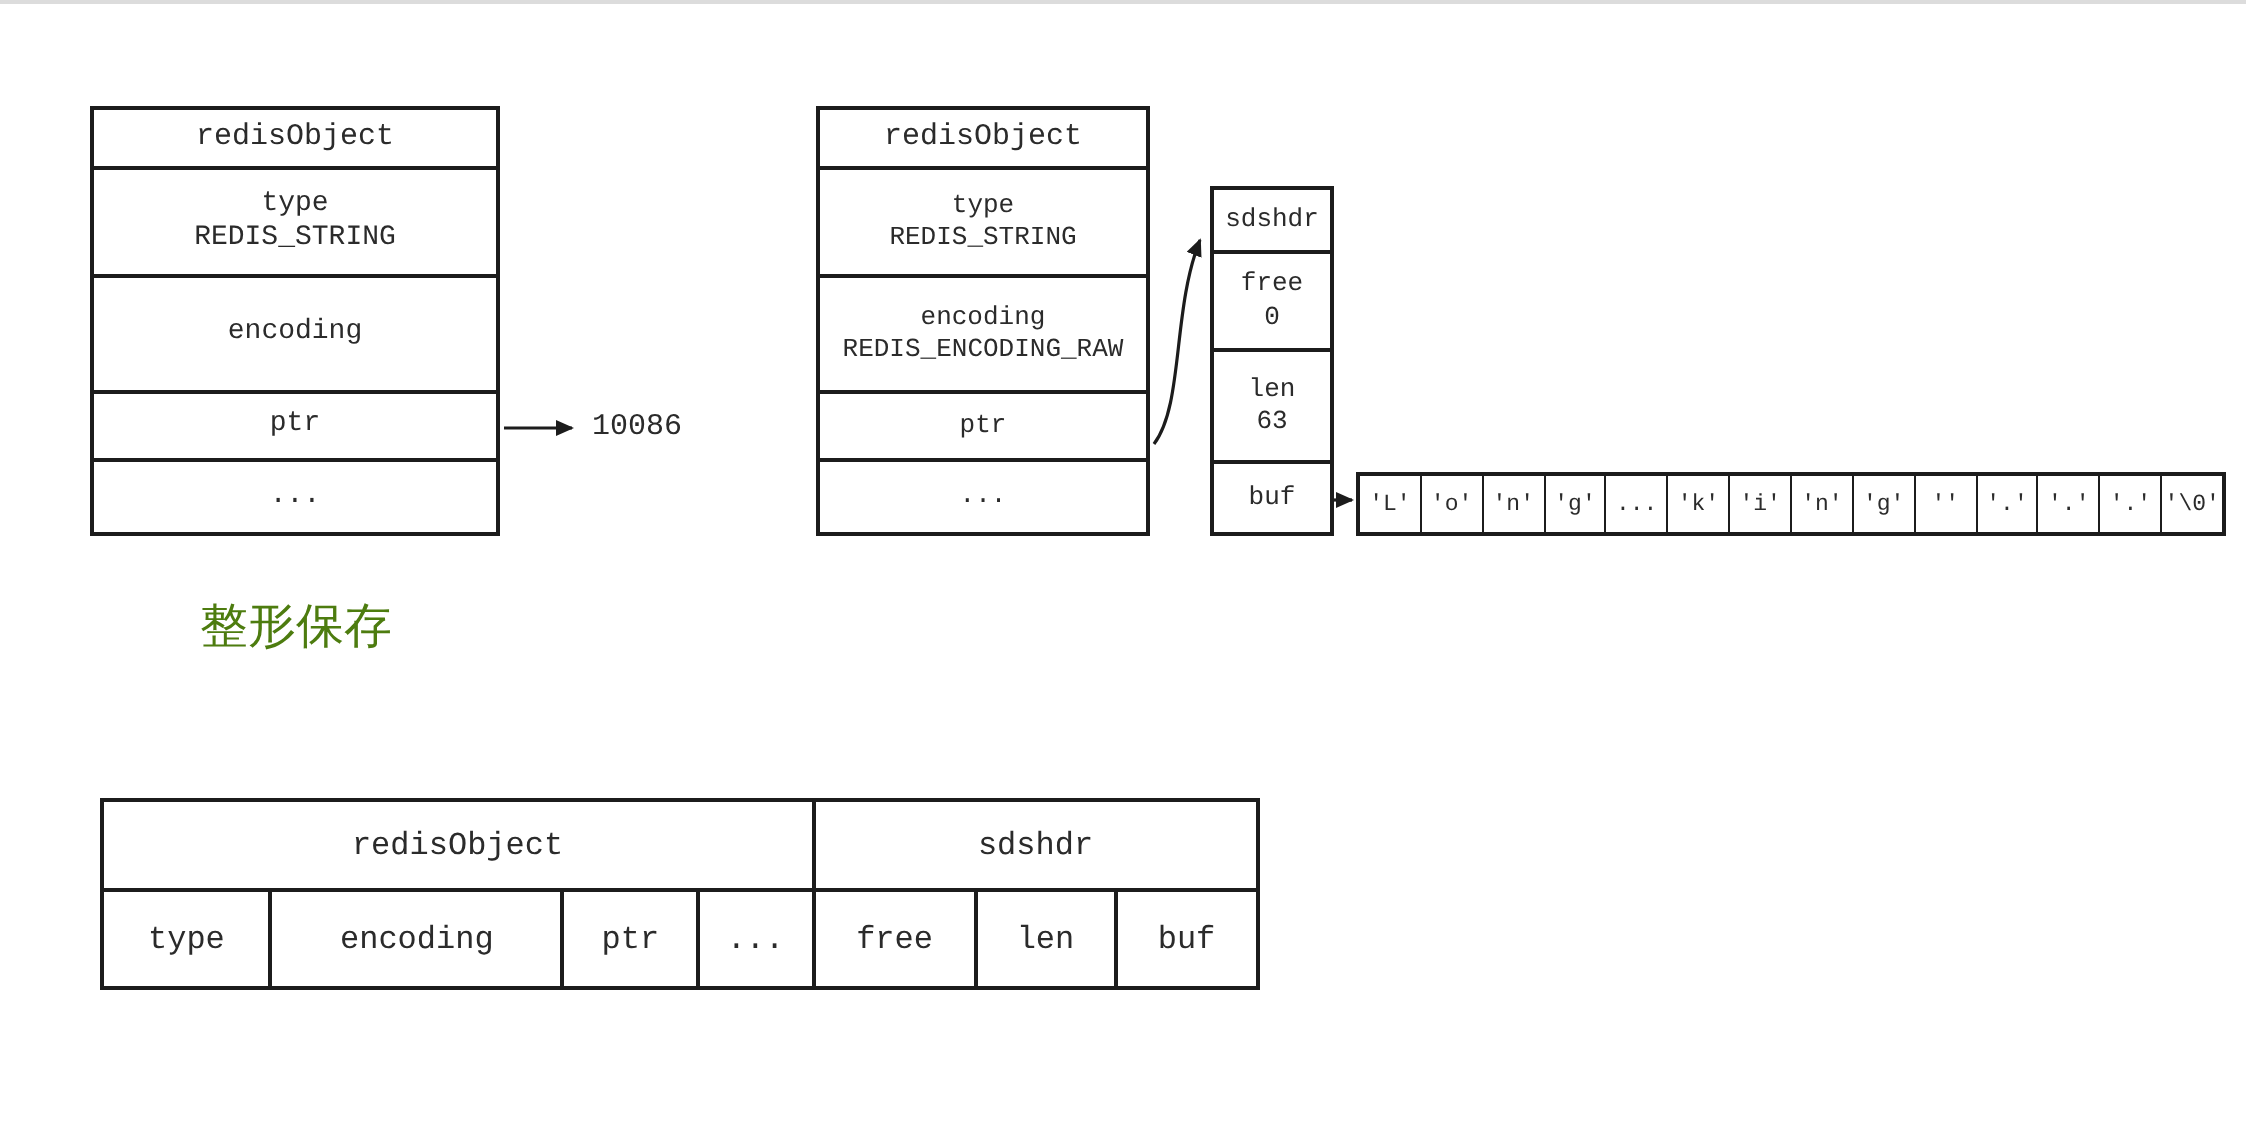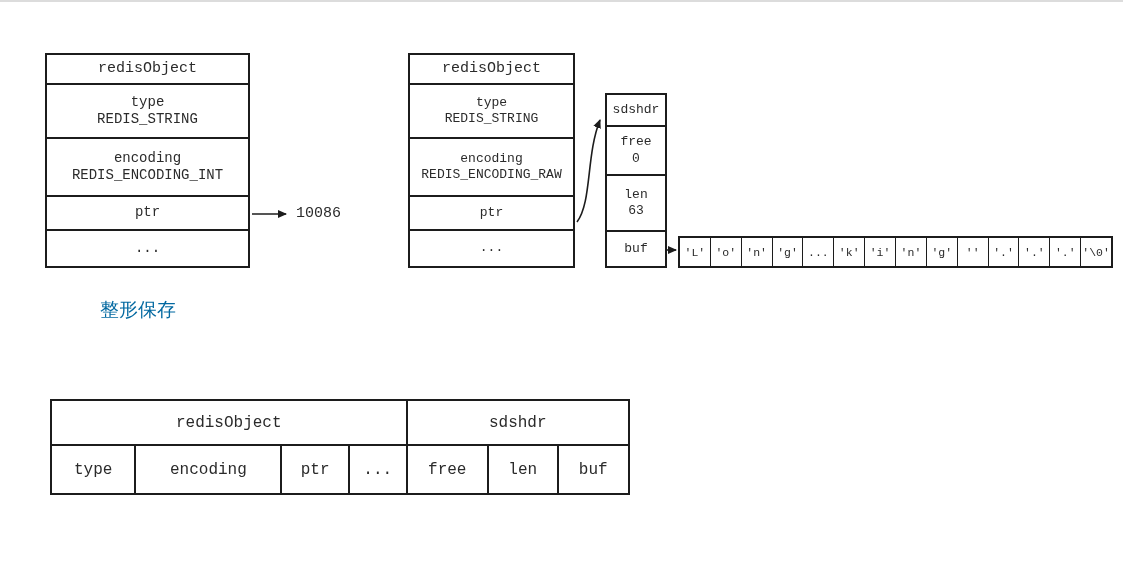--- a/index.html
+++ b/index.html
@@ -67,22 +67,22 @@
     display: flex;
     align-items: center;
     justify-content: center;
     font-size: 16px;
   }
   .htbl .hcell:last-child { border-right: none; }
   
   .caption {
     position: absolute;
     font-family: "Liberation Sans", sans-serif;
-    font-size: 19px;
-    color: #0369a1;
+    font-size: 24px;
+    color: #4d7c0f;
     white-space: nowrap;
   }
   .ptrval {
     position: absolute;
     font-size: 15px;
     color: #2b2b2b;
     white-space: nowrap;
   }
   .watermark {
     position: absolute;
@@ -105,21 +105,20 @@
   <div class="topline"></div>
 
   <div class="tbl" style="left:45px; top:53px; width:205px;">
     <div class="row fs15" style="height:30px;">redisObject</div>
     <div class="row fs14" style="height:54px;">
       <div>type</div>
       <div>REDIS_STRING</div>
     </div>
     <div class="row fs14" style="height:58px;">
       <div>encoding</div>
-      <div>REDIS_ENCODING_INT</div>
     </div>
     <div class="row fs14" style="height:34px;">ptr</div>
     <div class="row fs14" style="height:35px;">...</div>
   </div>
   <div class="ptrval" style="left:296px; top:205px;">10086</div>
   <div class="caption" style="left:100px; top:297px;">整形保存</div>
 
   <div class="tbl" style="left:408px; top:53px; width:167px;">
     <div class="row fs15" style="height:30px;">redisObject</div>
     <div class="row fs13" style="height:54px;">

